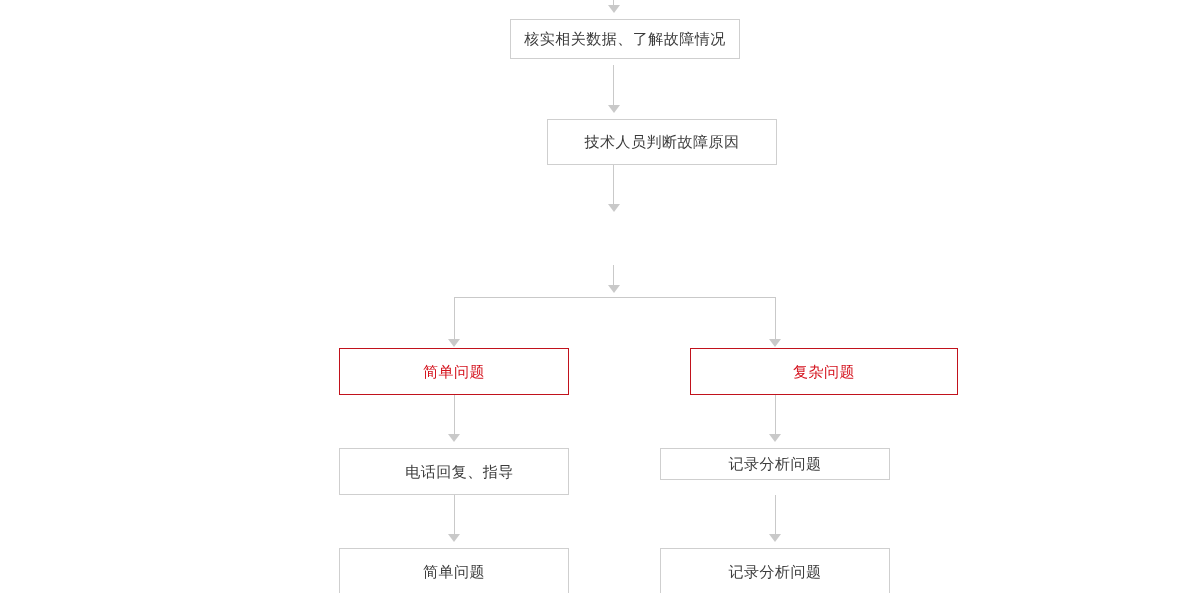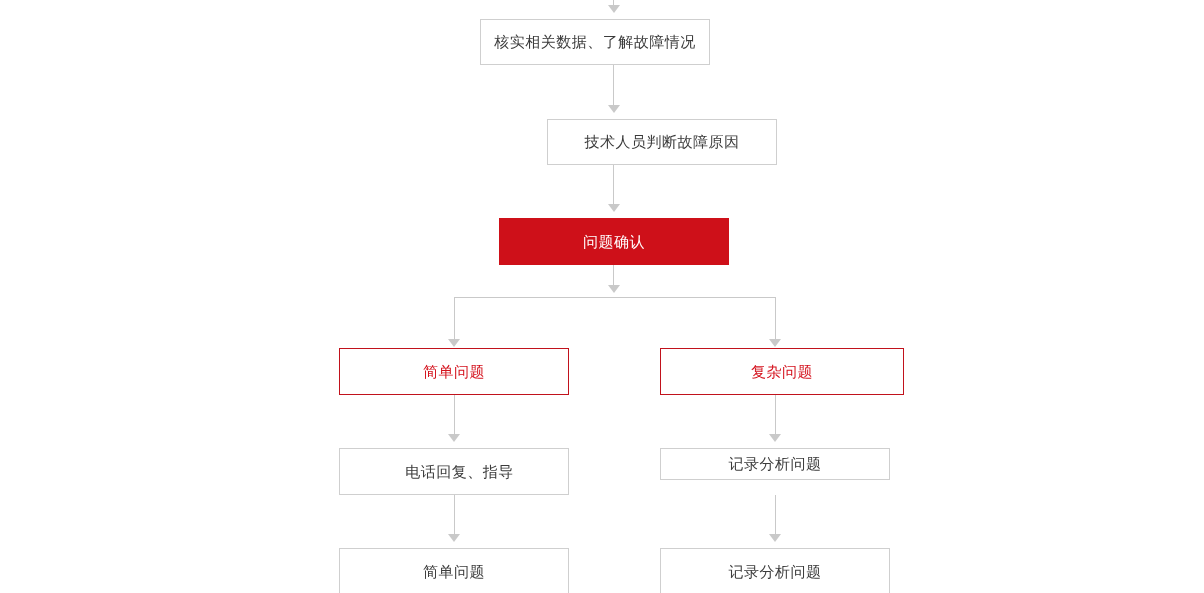--- a/index.html
+++ b/index.html
@@ -70,54 +70,51 @@
   }
 </style>
 </head>
 <body>
 
 <div id="canvas">
 
   <div class="vline" style="left:613px; top:-10px; height:16px;"></div>
   <div class="arrow" style="left:608px; top:5px;"></div>
 
-  <div class="node plain" style="left:480px; top:19px; width:230px; height:46px;">
+  <div class="node plain" style="left:510px; top:19px; width:230px; height:40px;">
     <span>核实相关数据、了解故障情况</span>
   </div>
 
   <div class="vline" style="left:613px; top:65px; height:40px;"></div>
   <div class="arrow" style="left:608px; top:105px;"></div>
 
   <div class="node plain" style="left:499px; top:119px; width:230px; height:46px;margin-left:48px;">
     <span>技术人员判断故障原因</span>
   </div>
 
   <div class="vline" style="left:613px; top:165px; height:39px;"></div>
   <div class="arrow" style="left:608px; top:204px;"></div>
 
-  <div class="node filled" style="left:499px; top:218px; width:230px; height:47px;">
-    <span>问题确认</span>
-  </div>
 
   <div class="vline" style="left:613px; top:265px; height:20px;"></div>
   <div class="arrow" style="left:608px; top:285px;"></div>
 
   <div class="hline" style="left:454px; top:297px; width:322px;"></div>
 
   <div class="vline" style="left:454px; top:297px; height:42px;"></div>
   <div class="arrow" style="left:448px; top:339px;"></div>
 
   <div class="vline" style="left:775px; top:297px; height:42px;"></div>
   <div class="arrow" style="left:769px; top:339px;"></div>
 
   <div class="node outlined" style="left:339px; top:348px; width:230px; height:47px;">
     <span>简单问题</span>
   </div>
 
-  <div class="node outlined" style="left:660px; top:348px; width:244px; height:47px;">
+  <div class="node outlined" style="left:690px; top:348px; width:268px; height:47px;">
     <span>复杂问题</span>
   </div>
 
   <div class="vline" style="left:454px; top:395px; height:39px;"></div>
   <div class="arrow" style="left:448px; top:434px;"></div>
 
   <div class="vline" style="left:775px; top:395px; height:39px;"></div>
   <div class="arrow" style="left:769px; top:434px;"></div>
 
   <div class="node plain" style="left:339px; top:448px; width:230px; height:47px;padding-left:11px;">

